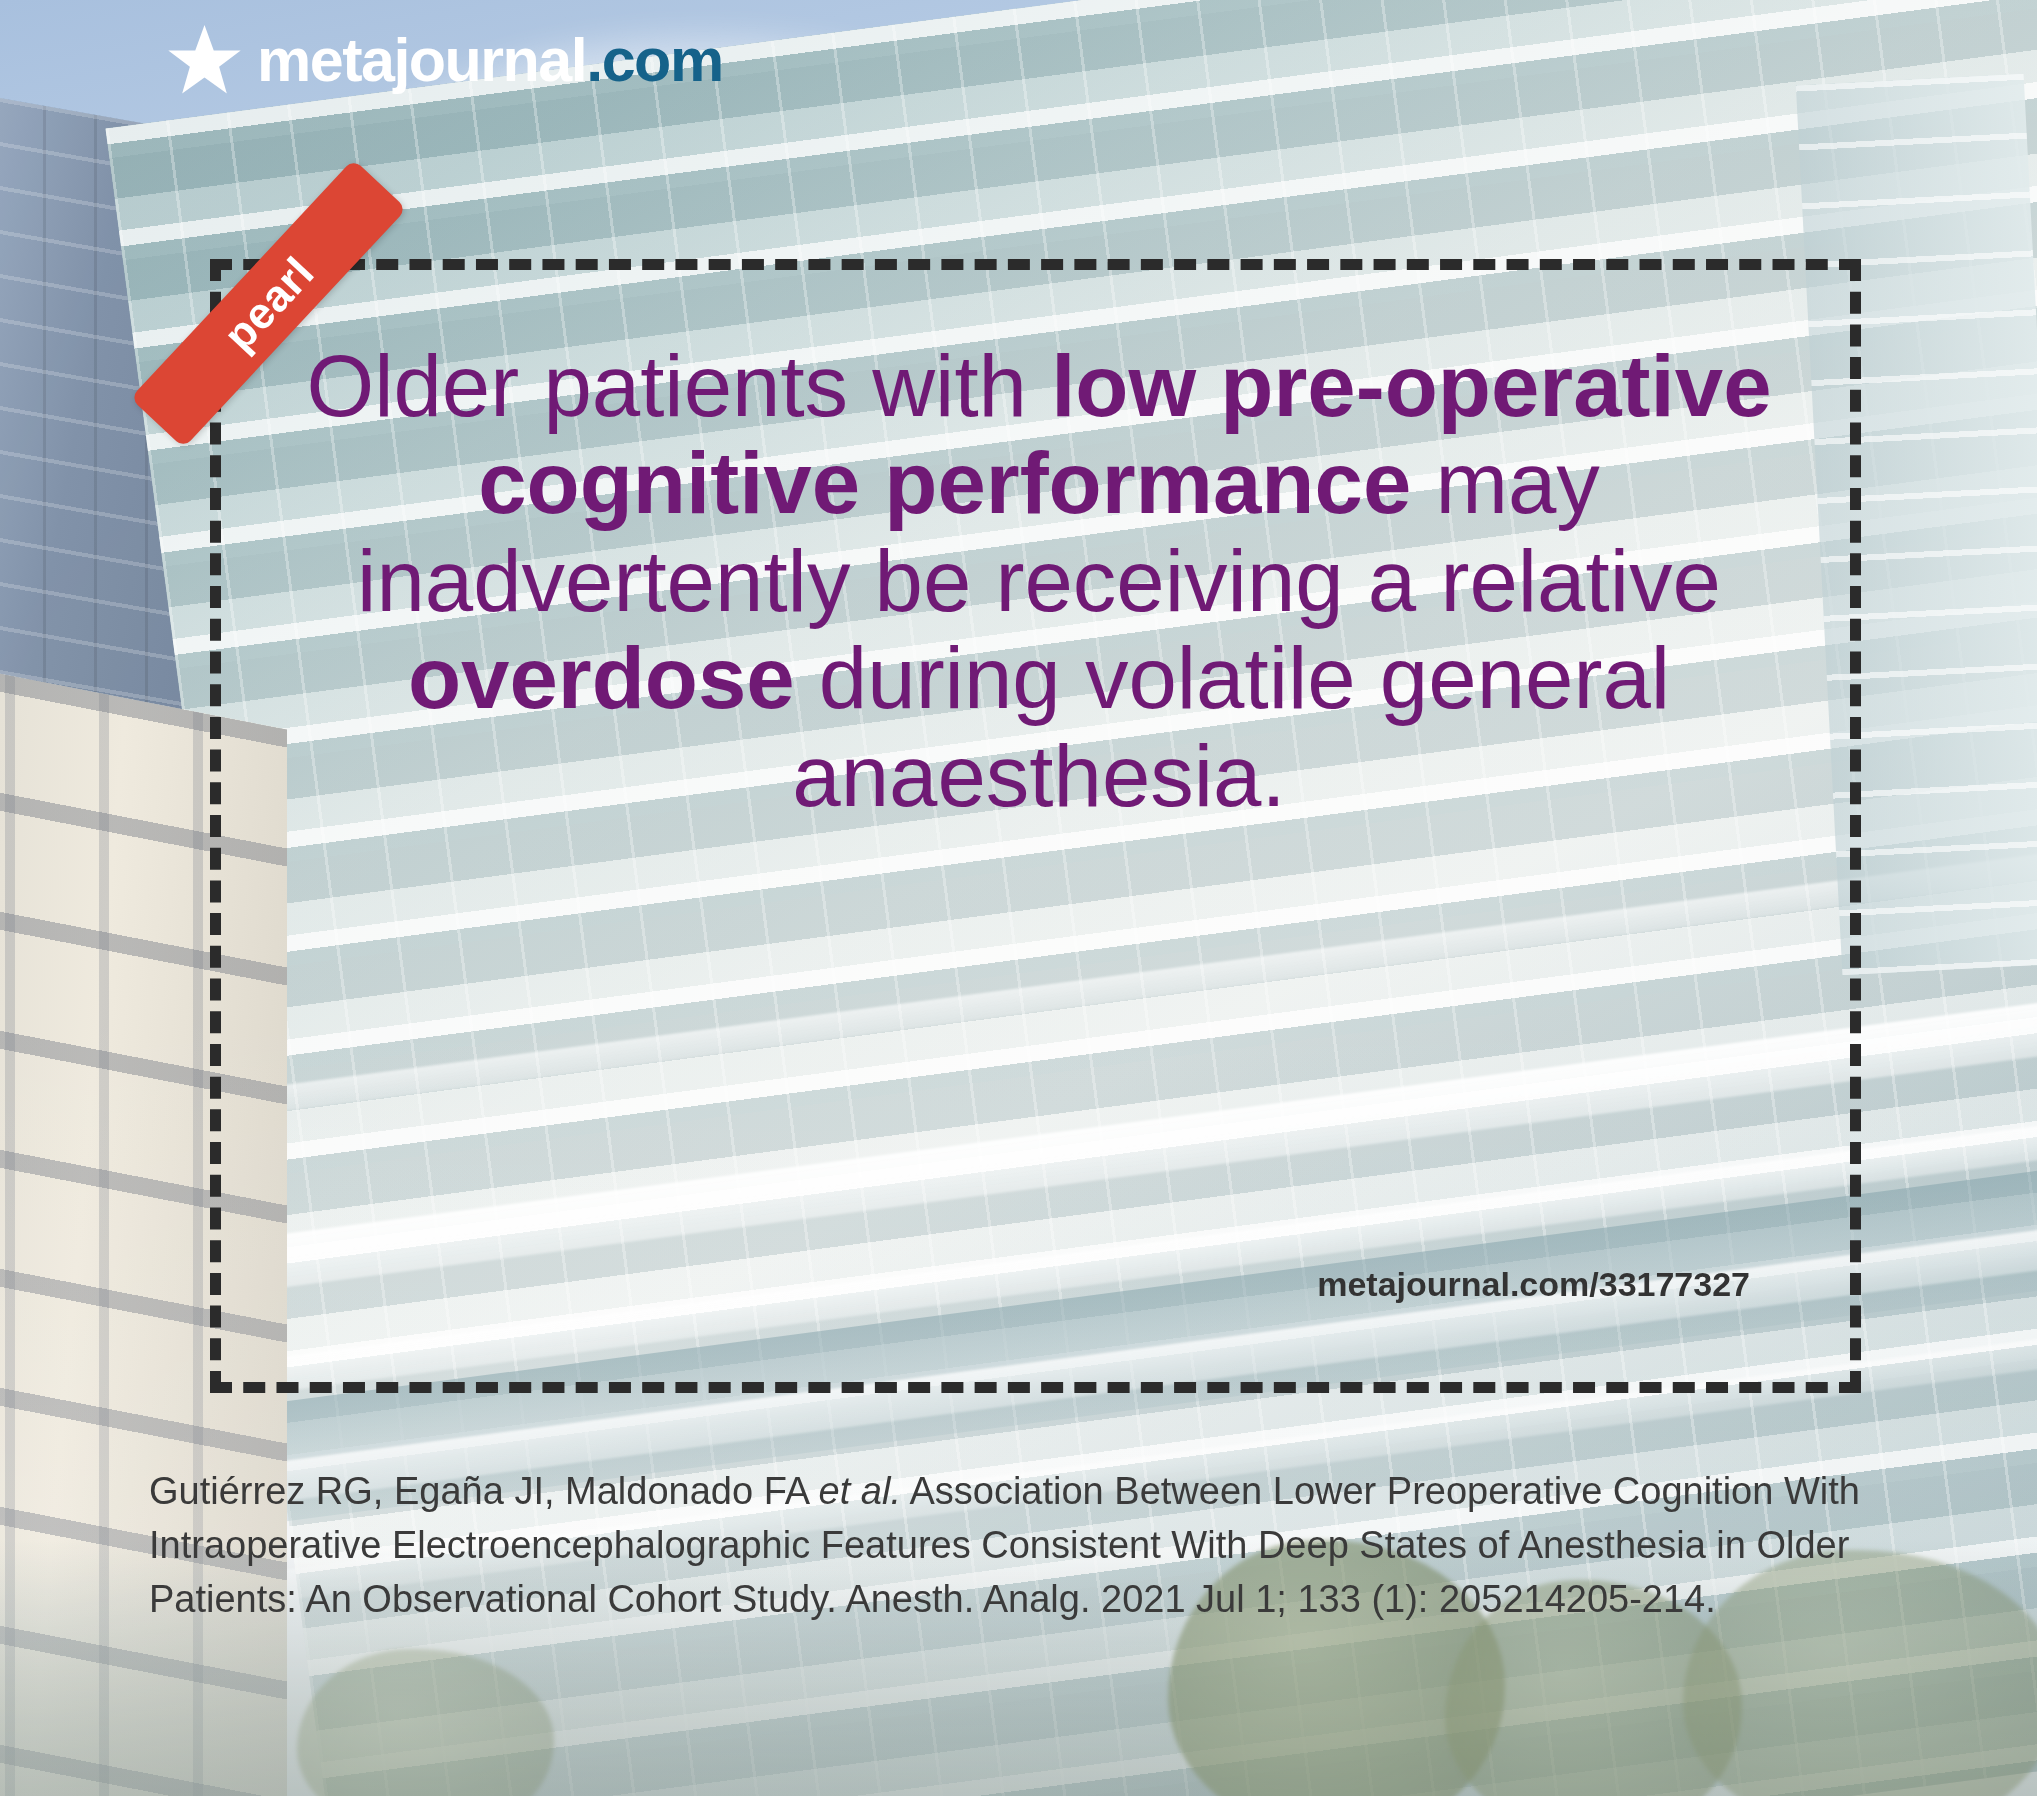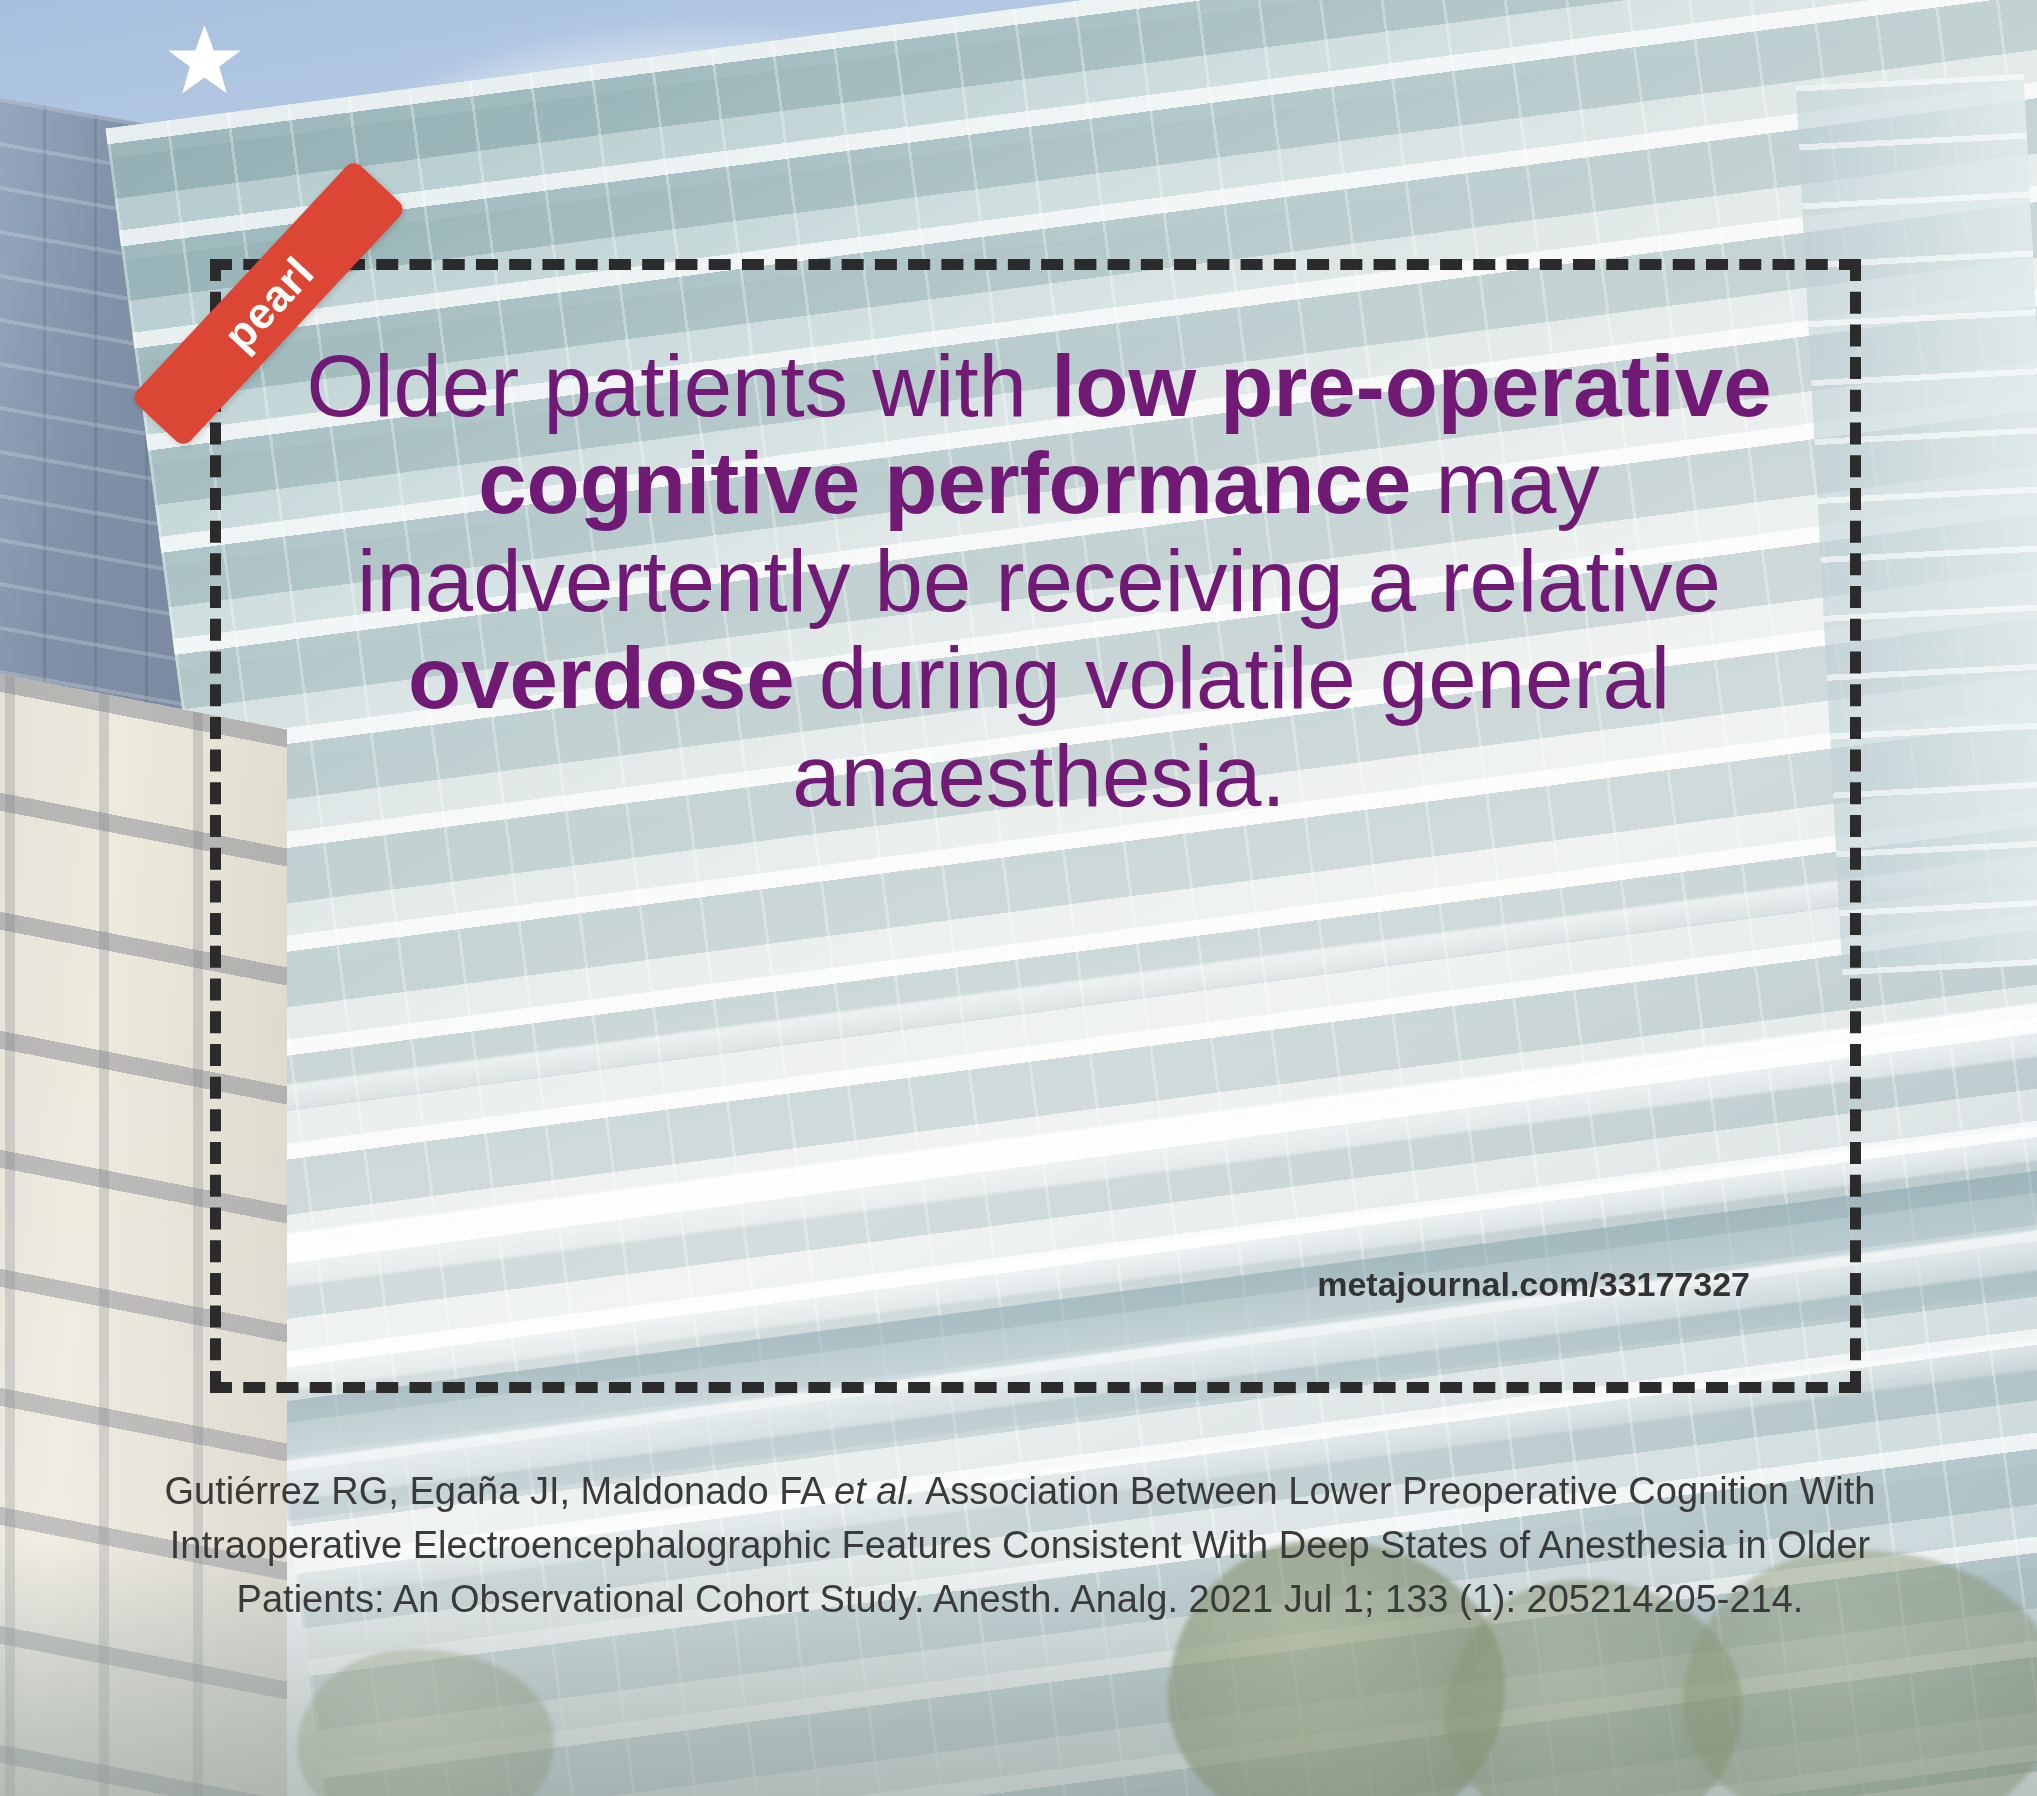--- a/index.html
+++ b/index.html
@@ -267,21 +267,20 @@
     font-weight: bold;
     z-index: 25;
     margin-top: 13px;
   }
 
   
   .citation {
     position: absolute;
     left: 149px; top: 1465px;
     width: 1742px;
-    text-align: center;
     color: #3a3a3a;
     font-size: 38px;
     line-height: 1.42;
     z-index: 25;
   }
   .citation i { font-style: italic; }
 </style>
 </head>
 <body>
 
@@ -311,20 +310,21 @@
     <div class="tree t1"></div>
     <div class="tree t2"></div>
     <div class="tree t3"></div>
     <div class="haze"></div>
   </div>
 
   <div class="logo">
     <svg class="logo-star" viewBox="0 0 100 100" aria-hidden="true">
       <polygon points="50,4 62,37 97,37 69,58 79,93 50,72 21,93 31,58 3,37 38,37" fill="#ffffff"></polygon>
     </svg>
+    <div class="logo-text"><span class="logo-name">metajournal</span><span class="logo-tld">.com</span></div>
   </div>
 
   <div class="pearl-box"></div>
 
   <div class="ribbon-wrap">
     <div class="ribbon">
       <span class="ribbon-label">pearl</span>
     </div>
   </div>
 

